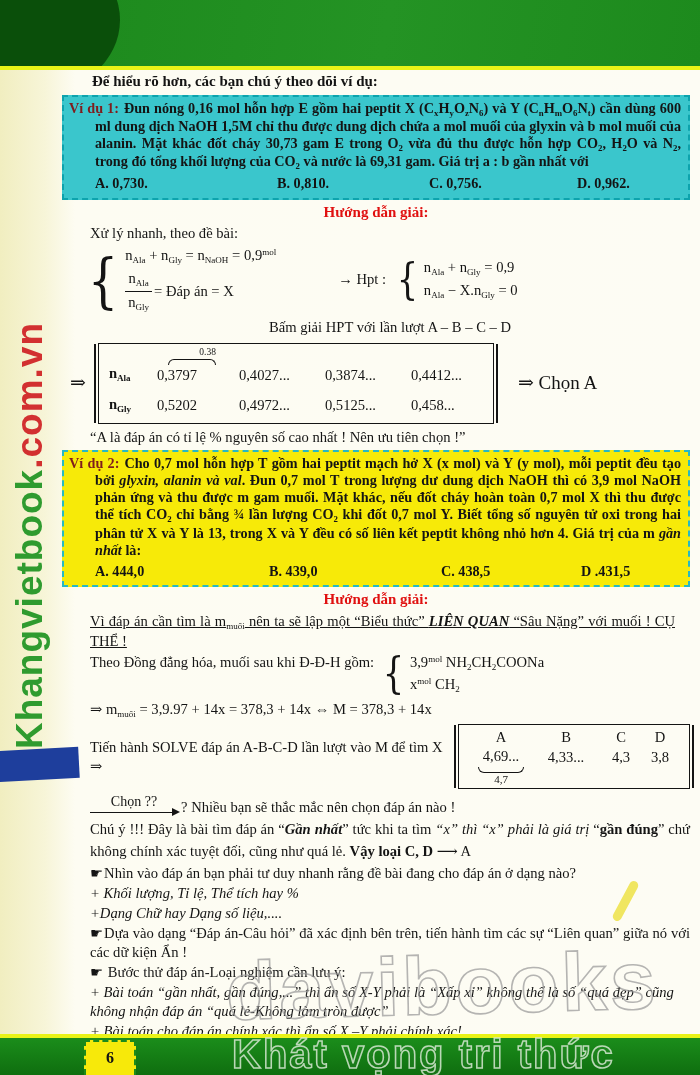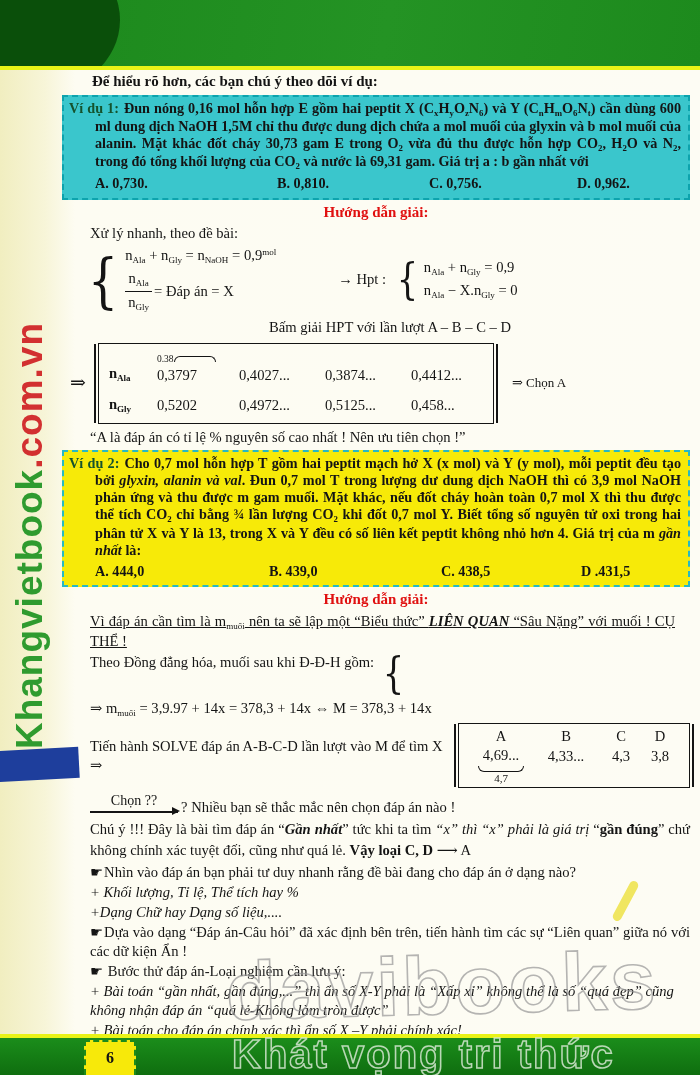--- a/index.html
+++ b/index.html
@@ -24,21 +24,21 @@
   .pen-mark{position:absolute;left:621px;top:879px;width:9px;height:44px;background:#f0e54a;opacity:.85;
             mix-blend-mode:multiply;transform:rotate(28deg);border-radius:5px;z-index:2;}
   
   .content{position:absolute;left:62px;right:10px;top:71px;z-index:1;}
   .intro{font-weight:bold;font-size:15px;margin:1px 0 3px 30px;}
   .ex-box{border:2.5px dashed #0da3ad;padding:3px 7px 5px 5px;}
   .ex-box.cyan{background:#3ac6cc;}
   .ex-box.yellow{background:#f7ea08;border-color:#27b9c4;}
   .ex-body{padding-left:26px;text-indent:-26px;text-align:justify;font-weight:bold;
            font-size:14.2px;line-height:1.2;}
-  .ex-label{color:#14532d;font-weight:bold;padding-right:5px;}
+  .ex-label{color:#7f1d1d;font-weight:bold;padding-right:5px;}
   .answers{display:grid;padding-left:26px;font-weight:bold;margin-top:3px;font-size:14.2px;}
   .answers.a1{grid-template-columns:182px 152px 148px auto;}
   .answers.a2{grid-template-columns:174px 172px 140px auto;}
   .hdg{color:#e01010;font-weight:bold;text-align:center;font-size:15px;margin:3px 0 2px 0;}
   .s-line{margin:1px 0 1px 28px;}
   .s-par{margin:1px 15px 1px 28px;text-align:justify;text-decoration:underline;}
   
   .eqrow{display:flex;align-items:center;margin:3px 0 3px 22px;}
   .brace{font-family:"DejaVu Serif",serif;font-weight:400;line-height:1;display:inline-block;}
   .b1{font-size:60px;margin-right:3px;transform:scaleX(.8);}
@@ -52,24 +52,24 @@
   .solveline{margin:5px 0 0 28px;text-align:center;}
   
   .t1row{display:flex;align-items:center;margin:6px 0 4px 8px;}
   .imply{font-size:19px;margin-right:4px;}
   .matrix{border:1.7px solid #141414;position:relative;padding:20px 12px 8px 10px;margin:0 8px;}
   .matrix::before,.matrix::after{content:"";position:absolute;top:0;bottom:0;width:1.7px;background:#141414;}
   .matrix::before{left:-5px;} .matrix::after{right:-5px;}
   .mgrid{display:grid;grid-template-columns:48px 82px 86px 86px 70px;row-gap:10px;align-items:end;font-size:14.6px;}
   .mlab{font-weight:bold;}
   .first-cell{position:relative;}
-  .obr{position:absolute;bottom:calc(100% + 1px);left:0;width:72%;display:flex;flex-direction:row;align-items:flex-start;line-height:1;}
+  .obr{position:absolute;bottom:calc(100% + 1px);left:0;width:72%;display:flex;flex-direction:column;align-items:flex-end;line-height:1;}
   .obr-lbl{font-size:9.5px;}
   .obr-arc{width:46px;height:5px;border:1.4px solid #141414;border-bottom:none;border-radius:6px 6px 0 0;margin-top:1px;}
-  .concl{margin-left:10px;font-size:13px;}
+  .concl{margin-left:16px;font-size:19px;}
   .quote{margin:3px 0 3px 28px;}
   
   .ddh-row{display:flex;align-items:flex-start;margin:2px 0 2px 28px;}
   .ddh-col{display:flex;flex-direction:column;gap:2px;}
   .ddh-pre{margin-right:6px;}
   .mass-line{margin:4px 0 4px 28px;}
   
   .solve2{display:flex;align-items:center;margin:3px 0 6px 28px;}
   .t2box{border:1.7px solid #141414;position:relative;padding:3px 12px 3px 10px;margin-left:6px;}
   .t2box::before,.t2box::after{content:"";position:absolute;top:0;bottom:0;width:1.7px;background:#141414;}
@@ -196,20 +196,24 @@
         <span>D .431,5</span>
       </div>
     </div>
 
     <div class="hdg">Hướng dẫn giải:</div>
     <div class="s-par"><span>Vì đáp án cần tìm là m</span><span class="sg-sub">muối</span><span> nên ta sẽ lập một “Biểu thức” </span><span class="sg-bi">LIÊN QUAN</span><span> “Sâu Nặng” với muối ! CỤ THỂ !</span></div>
 
     <div class="ddh-row">
       <span class="ddh-pre">Theo Đồng đẳng hóa, muối sau khi Đ-Đ-H gồm:</span>
       <span class="brace b2">{</span>
+      <div class="ddh-col">
+        <div><span>3,9</span><span class="sg-sup">mol</span><span> NH</span><span class="sg-sub">2</span><span>CH</span><span class="sg-sub">2</span><span>COONa</span></div>
+        <div><span>x</span><span class="sg-sup">mol</span><span> CH</span><span class="sg-sub">2</span></div>
+      </div>
     </div>
 
     <div class="mass-line"><span>⇒ m</span><span class="sg-sub">muối</span><span> = 3,9.97 + 14x = 378,3 + 14x ⇔ M = 378,3 + 14x</span></div>
 
     <div class="solve2">
       <span>Tiến hành SOLVE đáp án A-B-C-D lần lượt vào M để tìm X ⇒</span>
       <div class="t2box">
         <div class="t2grid">
           <span>A</span>
           <span>B</span>

